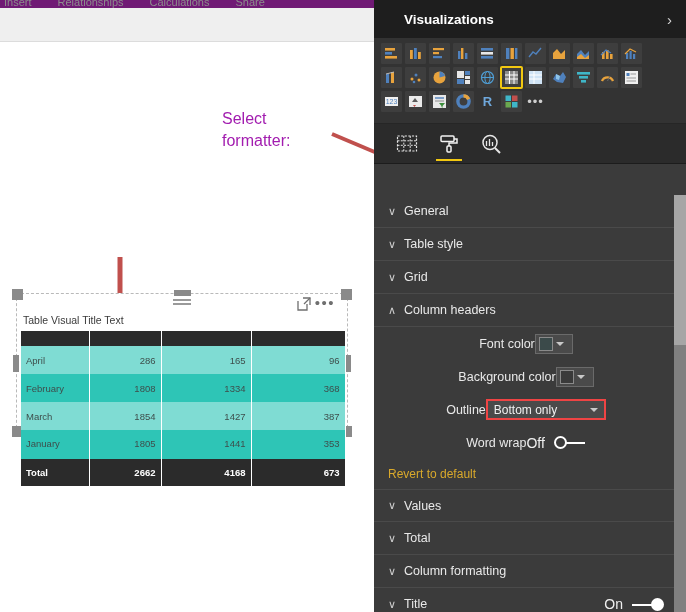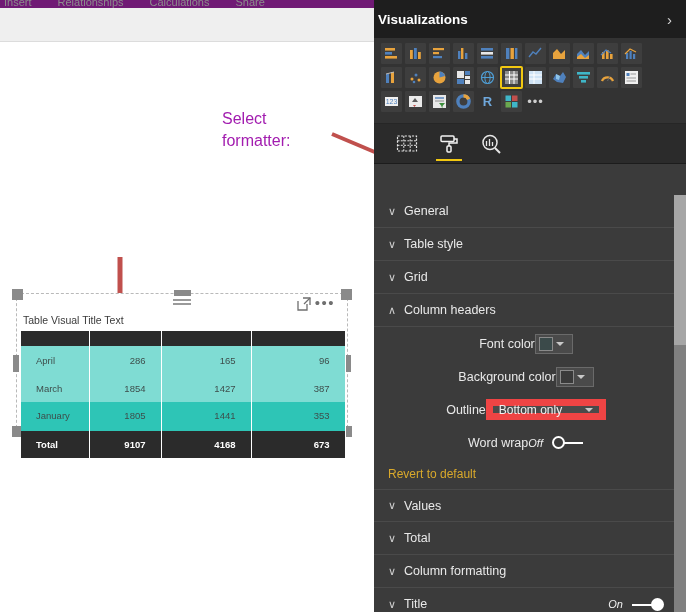--- a/index.html
+++ b/index.html
@@ -84,21 +84,21 @@
   table.tbl {
     position: absolute; left: 4px; top: 37px; width: 324px;
     border-collapse: collapse; table-layout: fixed;
     font-size: 9.5px;
   }
   table.tbl th {
     background: #2b2b2b; height: 15px; border: 0;
     border-right: 1px solid #ffffff;
   }
   table.tbl td {
-    height: 28px; padding: 0 15px; color: #3e4e4c; border: 0;
+    height: 28px; padding: 0 5px; color: #3e4e4c; border: 0;
     border-right: 1px solid #ffffff;
     font-size: 9.5px;
   }
   table.tbl tr.odd  td { background: #7fdcd3; }
   table.tbl tr.even td { background: #2ec5b6; }
   table.tbl td.num { text-align: right; }
   table.tbl tr.total td {
     background: #2b2b2b; color: #ffffff; font-weight: bold;
     border-top: 1px solid #2ec5b6;
   }
@@ -106,21 +106,21 @@
   col.c3 { width: 90px; } col.c4 { width: 94px; }
 
   
   .panel {
     position: absolute; right: 0; top: 0; width: 312px; height: 612px;
     background: #3b3b3b; color: #f0f0f0;
   }
   .panel-head {
     height: 38px; background: #1e1e1e;
     display: flex; align-items: center; justify-content: space-between;
-    padding: 0 14px 0 4px;
+    padding: 0 14px 0 30px;
   }
   .panel-head .ttl { font-size: 13.5px; font-weight: bold; color: #ffffff; }
   .panel-head .chev { font-size: 15px; color: #d6d6d6; }
 
   .viz-gallery {
     background: #333333; padding: 5px 7px 8px 7px;
     border-bottom: 1px solid #262626;
   }
   .viz-row { display: flex; gap: 3px; margin-bottom: 3px; }
   .viz-cell {
@@ -169,26 +169,26 @@
     padding: 0 3px; gap: 3px;
   }
   .swatch {
     width: 14px; height: 14px; border: 1px solid #8a8a8a;
   }
   .swatch-caret {
     width: 0; height: 0; border-left: 4px solid transparent;
     border-right: 4px solid transparent; border-top: 4px solid #c9c9c9;
   }
   .dropdown {
-    width: 120px; height: 21px; background: #4a4a4a; border: 7px solid #ef4444;
+    width: 120px; height: 21px; background: #4a4a4a; border: 2px solid #ef4444;
     display: flex; align-items: center; justify-content: space-between;
     padding: 0 6px; font-size: 12px; color: #f0f0f0;
   }
   .toggle-wrap { display: flex; align-items: center; gap: 9px; }
-  .toggle-lbl { font-size: 11px; color: #f0f0f0; font-style: italic; }
+  .toggle-lbl { font-size: 14px; color: #f0f0f0; }
   .toggle {
     width: 32px; height: 13px; position: relative;
   }
   .toggle .track {
     position: absolute; left: 11px; top: 6px; width: 20px; height: 2px;
     background: #ffffff;
   }
   .toggle .knob {
     position: absolute; left: 0; top: 0; width: 13px; height: 13px;
     border-radius: 50%; border: 2px solid #ffffff; background: transparent;
@@ -306,35 +306,41 @@
           <th></th>
         </tr>
       </thead>
       <tbody>
         <tr class="odd">
           <td>April</td>
           <td class="num">286</td>
           <td class="num">165</td>
           <td class="num">96</td>
         </tr>
+        <tr class="even">
+          <td>February</td>
+          <td class="num">1808</td>
+          <td class="num">1334</td>
+          <td class="num">368</td>
+        </tr>
         <tr class="odd">
           <td>March</td>
           <td class="num">1854</td>
           <td class="num">1427</td>
           <td class="num">387</td>
         </tr>
         <tr class="even">
           <td>January</td>
           <td class="num">1805</td>
           <td class="num">1441</td>
           <td class="num">353</td>
         </tr>
         <tr class="total">
           <td>Total</td>
-          <td class="num">9107</td>
+          <td class="num">2662</td>
           <td class="num">4168</td>
           <td class="num">673</td>
         </tr>
       </tbody>
     </table>
   </div>
 
   <div class="panel">
 
     <div class="panel-head">

